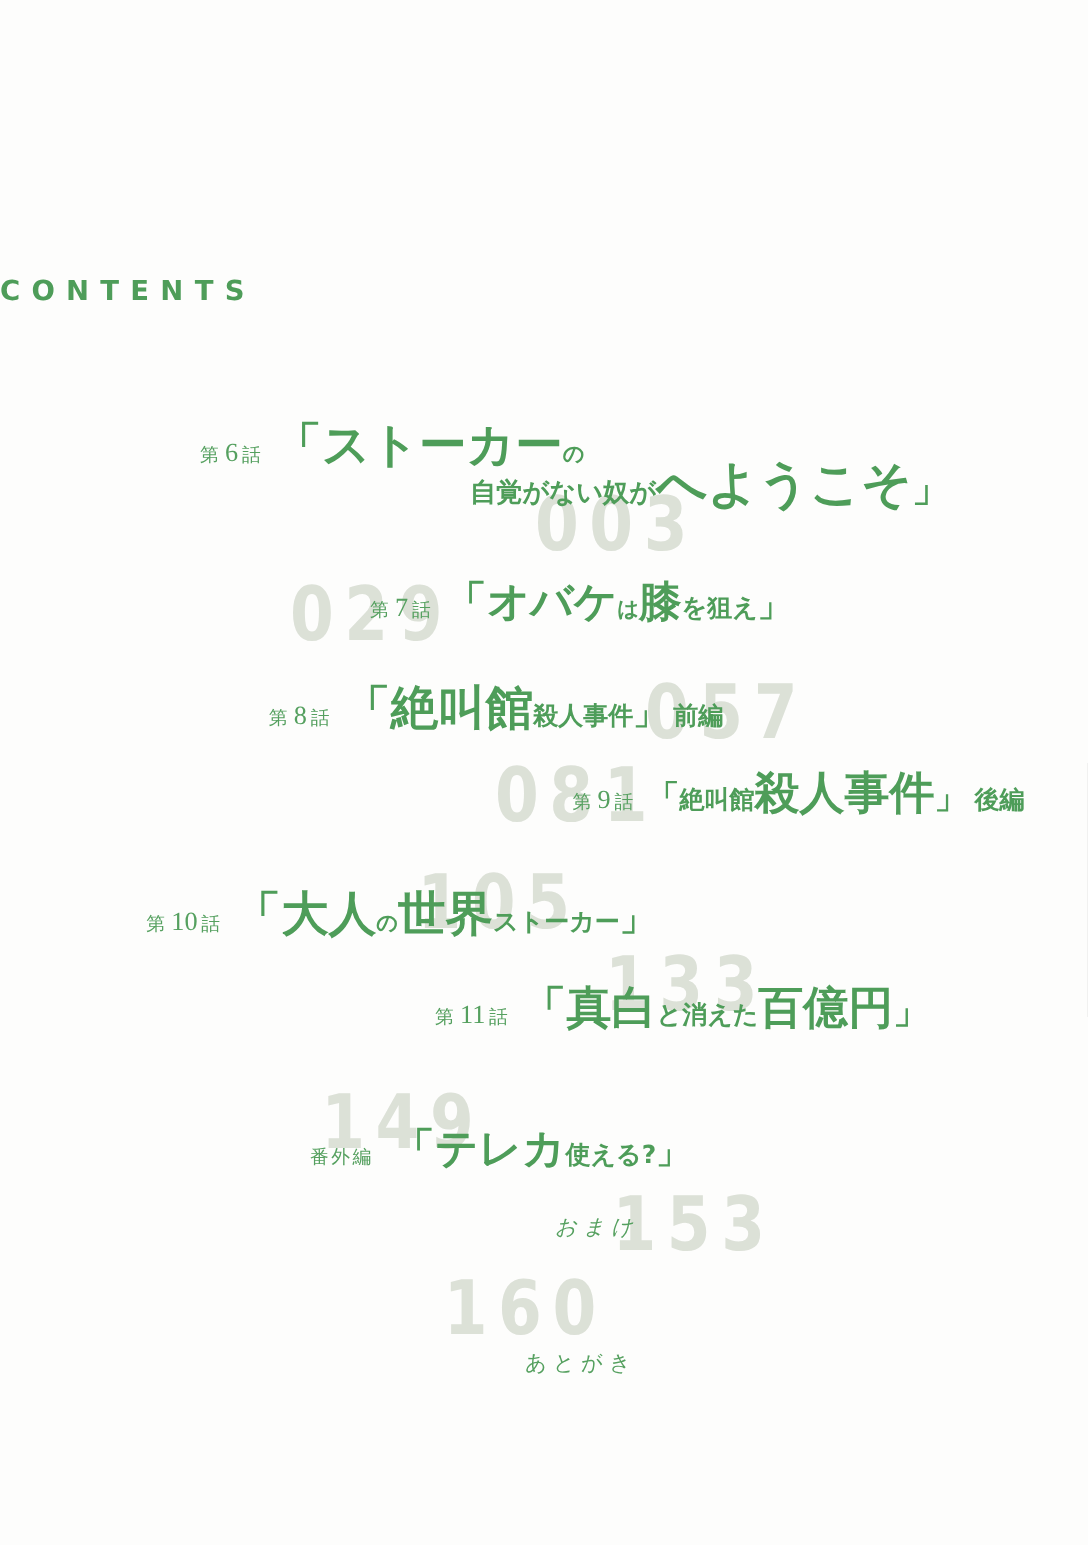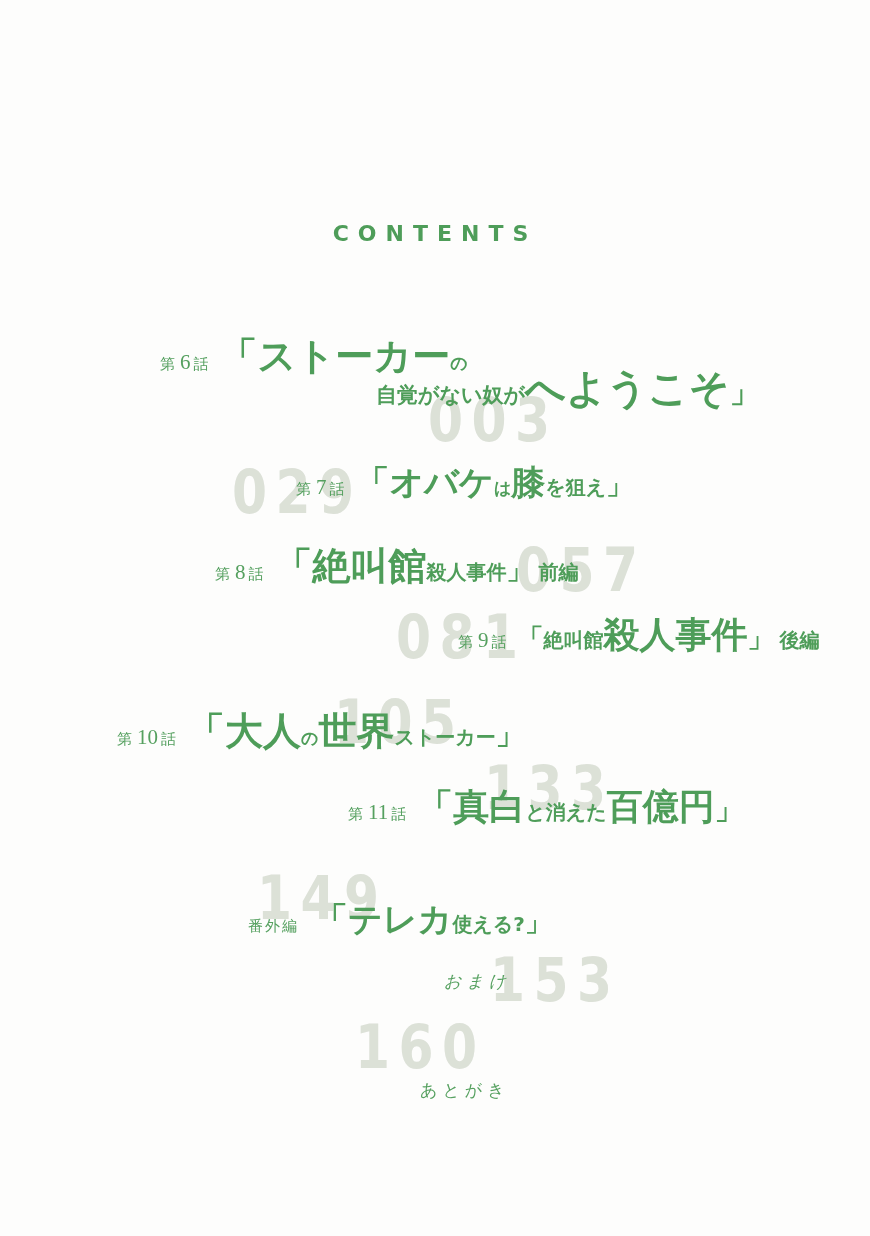--- a/index.html
+++ b/index.html
@@ -9,21 +9,20 @@
     height: 1236px;
     margin: 0 auto;
     background: #fdfdfc;
     overflow: hidden;
     font-family: "DejaVu Sans", "Liberation Sans", sans-serif;
   }
   .contents-title {
     position: absolute;
     left: 0; top: 221px;
     width: 100%;
-    text-align: center;
     font-weight: 800;
     font-size: 22px;
     letter-spacing: 9px;
     color: #4e9d59;
     z-index: 2;
   }
   .row {
     position: absolute;
     display: flex;
     align-items: baseline;

